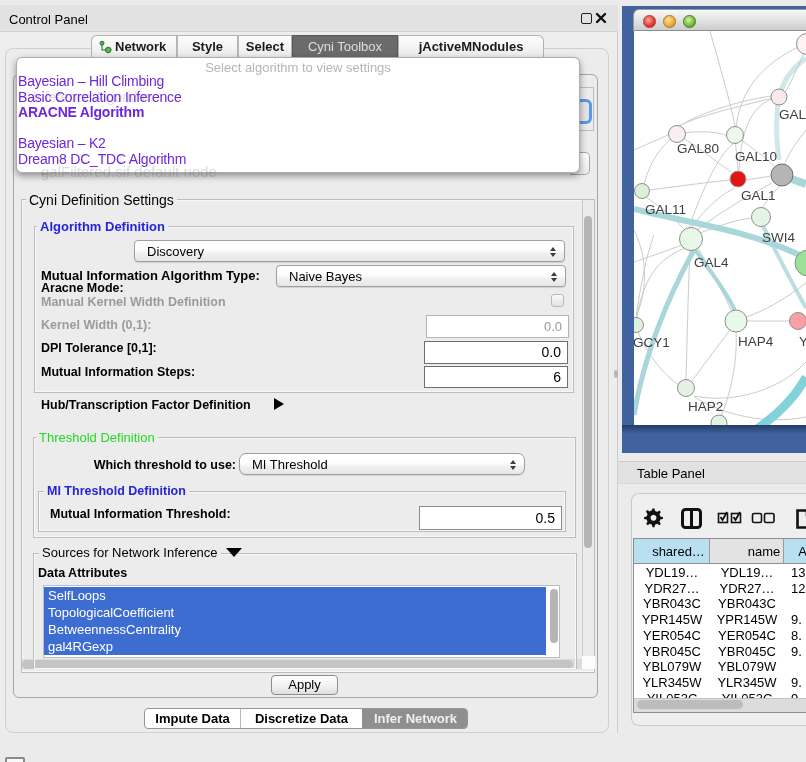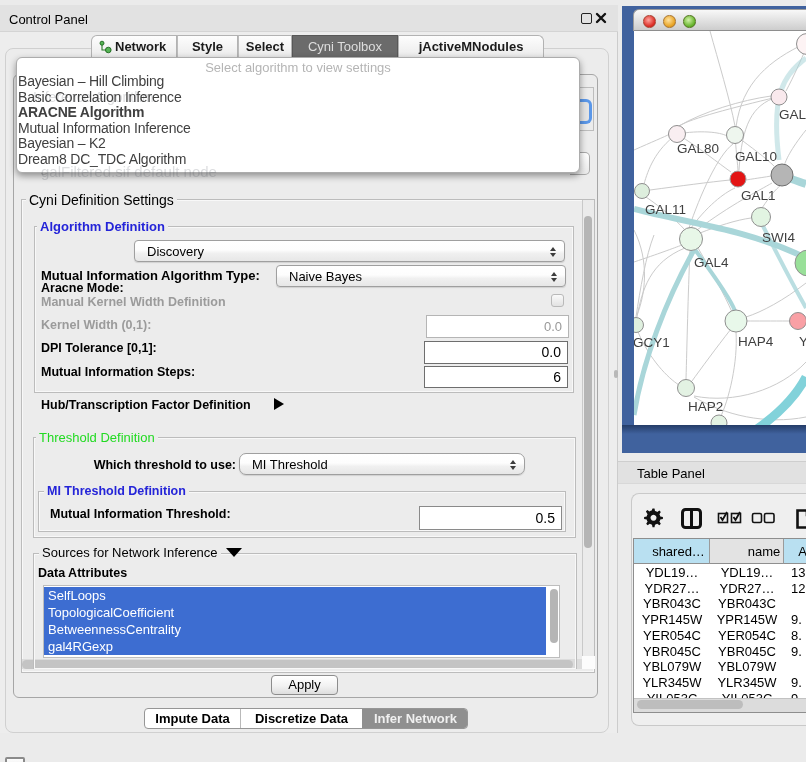--- a/index.html
+++ b/index.html
@@ -7,21 +7,21 @@
 body { font-family:"Liberation Sans", sans-serif; font-size:13px; background:#ebebeb; position:relative; color:#000; }
 .abs { position:absolute; }
 .b { font-weight:bold; }
 #cpwin { left:0; top:5px; width:618px; height:728px; background:#ededed; border-top:1px solid #c2c2c2; border-right:1px solid #cccccc; }
 #cptitle { left:0; top:5px; width:618px; height:27px; background:#e2e2e2; border-bottom:1px solid #d4d4d4;}
 .tab { top:35px; height:22px; background:linear-gradient(#fdfdfd,#ebebeb); border:1px solid #b2b2b2; border-bottom:none; color:#1a1a1a; font-weight:bold; text-align:center; line-height:22px; }
 #outer { left:5px; top:48px; width:604px; height:685px; background:#ececec; border:1px solid #d0d0d0; border-radius:8px; }
 #inner { left:13px; top:74px; width:585px; height:624px; background:#ececec; border:1px solid #a6a6a6; border-radius:6px; }
 #popup { left:16px; top:57px; width:564px; height:116px; background:#fff; border:1px solid #acacac; border-radius:6px; box-shadow:0 3px 7px rgba(0,0,0,0.4); }
 #popup .ph { position:absolute; top:4px; left:0; width:100%; text-align:center; color:#b5b5b5; }
-#popup .it { position:absolute; left:1px; color:#404040; white-space:nowrap; font-size:14px; letter-spacing:-0.2px; }
+#popup .it { position:absolute; left:1px; color:#6d28d9; white-space:nowrap; font-size:14px; letter-spacing:-0.2px; }
 #popup .gh { position:absolute; color:rgba(60,65,75,0.18); white-space:nowrap; }
 .lbl { color:#000; font-weight:bold; white-space:nowrap; font-size:12.5px; }
 .lbl-d { color:#9b9b9b; font-weight:bold; white-space:nowrap; font-size:12.5px; }
 .combo { background:linear-gradient(#ffffff,#fdfdfd 45%,#f0f0f0 62%,#e7e7e7); border:1px solid #9f9f9f; border-radius:4px; height:22px; box-shadow:0 1px 1px rgba(0,0,0,0.12); }
 .combo .ct { position:absolute; left:12px; top:3px; color:#000; }
 .spin { position:absolute; width:7px; height:16px; }
 .spin:before { content:""; position:absolute; left:0; top:0; border:3.5px solid transparent; border-bottom:4.5px solid #3c3c3c; }
 .spin:after { content:""; position:absolute; left:0; bottom:0; border:3.5px solid transparent; border-top:4.5px solid #3c3c3c; }
 .tinput { background:#fff; text-align:right; padding-right:6px; color:#000; }
 .etch { border:1px solid #bcbcbc; box-shadow:inset 0 0 0 1px #f8f8f8; }
@@ -135,21 +135,20 @@
 
 <div class="abs" style="left:40px;top:158px;color:#c9c9c9;font-size:15px;">galFiltered.sif default node</div>
 
 <div class="abs" id="popup">
   <div class="ph" style="top:2px;">Select algorithm to view settings</div>
   <div class="gh" style="left:16px;top:31px;font-size:14px;">Inference Algorithm</div>
   <div class="gh" style="left:24px;top:105px;font-size:15px;">galFiltered.sif default node</div>
   <div class="it" style="top:15px;">Bayesian – Hill Climbing</div>
   <div class="it" style="top:30.5px;">Basic Correlation Inference</div>
   <div class="it b" style="top:46px;">ARACNE Algorithm</div>
-  <div class="it" style="top:61.5px;">Mutual Information Inference</div>
   <div class="it" style="top:77px;">Bayesian – K2</div>
   <div class="it" style="top:92.5px;">Dream8 DC_TDC Algorithm</div>
 </div>
 
 <div class="abs" style="left:614px;top:370px;width:4px;height:8px;background:#b8b8b8;border-radius:2px;"></div>
 
 <div class="abs" id="netdesk"></div>
 <div class="abs" style="left:633px;top:9px;width:173px;height:22px;background:linear-gradient(#f8f8f8,#cdcdcd);border:1px solid #9b9b9b;border-bottom:1px solid #8e8e8e;border-right:none;border-radius:6px 0 0 0;"></div>
 <div class="abs" style="left:643px;top:15px;width:12.5px;height:12.5px;border-radius:50%;background:radial-gradient(circle at 4.5px 4px,#ffa49e,#dc2f28 65%,#b01510);border:0.5px solid #a43;"></div>
 <div class="abs" style="left:663px;top:15px;width:12.5px;height:12.5px;border-radius:50%;background:radial-gradient(circle at 4.5px 4px,#ffe2a0,#e8a426 65%,#c07d10);border:0.5px solid #a73;"></div>

